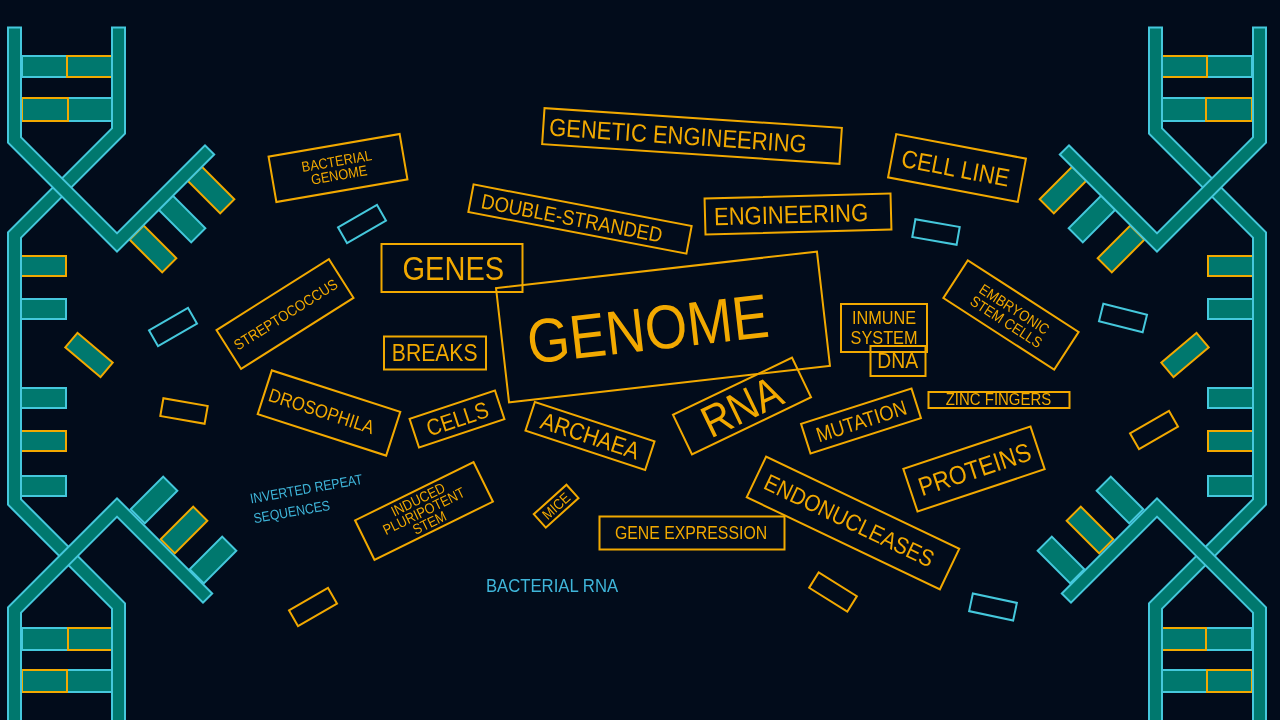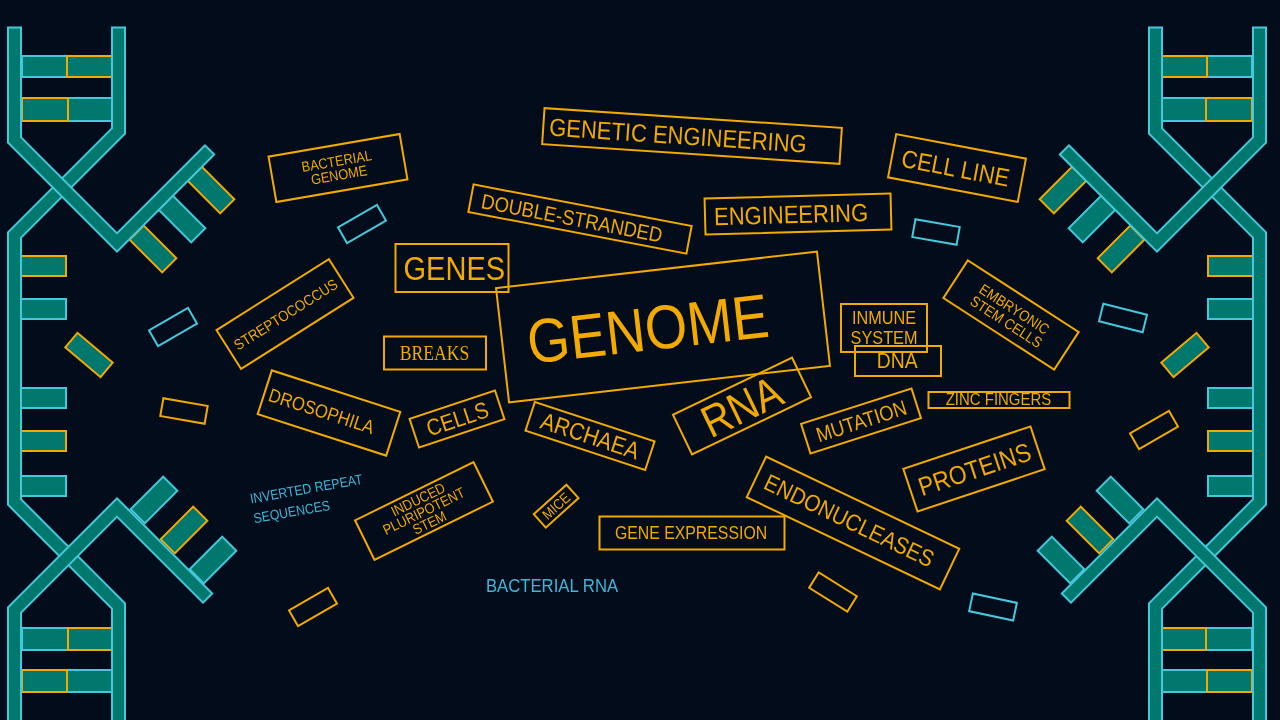--- a/index.html
+++ b/index.html
@@ -99,21 +99,21 @@
   <div class="box left" style="left:798px;top:214px;width:188px;height:38px;transform:translate(-50%,-50%) rotate(-1.5deg);font-size:25px;padding-left:8px;">
     <span class="t">ENGINEERING</span>
   </div>
   <div class="box left" style="left:957px;top:168px;width:134px;height:46px;transform:translate(-50%,-50%) rotate(10.7deg);font-size:25px;padding-left:9px;">
     <span class="t">CELL LINE</span>
   </div>
   <div class="box" style="left:338px;top:168px;width:135px;height:48px;transform:translate(-50%,-50%) rotate(-9.8deg);font-size:14.5px;line-height:14px;">
     <span class="t">BACTERIAL
 GENOME</span>
   </div>
-  <div class="box left" style="left:451.5px;top:268px;width:115px;height:50px;transform:translate(-50%,-50%);font-size:33px;padding-left:7px;">
+  <div class="box left" style="left:451.5px;top:268px;width:143px;height:50px;transform:translate(-50%,-50%);font-size:33px;padding-left:20px;">
     <span class="t">GENES</span>
   </div>
   <div class="box" style="left:285px;top:314px;width:135px;height:48px;transform:translate(-50%,-50%) rotate(-32.3deg);font-size:15px;">
     <span class="t">STREPTOCOCCUS</span>
   </div>
   <div class="box left" style="left:662.5px;top:327px;width:325px;height:117px;transform:translate(-50%,-50%) rotate(-6.5deg);font-size:62px;padding-left:24px;">
     <span class="t">GENOME</span>
   </div>
   <div class="box" style="left:742px;top:405.5px;width:134px;height:46px;transform:translate(-50%,-50%) rotate(-25.6deg);font-size:45px;">
     <span class="t">RNA</span>
@@ -122,42 +122,42 @@
     <span class="t">ARCHAEA</span>
   </div>
   <div class="box" style="left:884px;top:292px;width:88px;height:50px;transform:translate(-50%,-50%);font-size:18.5px;line-height:20px;margin-top:36px;">
     <span class="t">INMUNE
 SYSTEM</span>
   </div>
   <div class="box" style="left:1011px;top:314.5px;width:134px;height:47px;transform:translate(-50%,-50%) rotate(32.9deg);font-size:15px;line-height:15px;">
     <span class="t">EMBRYONIC
 STEM CELLS</span>
   </div>
-  <div class="box" style="left:897.5px;top:361px;width:88px;height:32px;transform:translate(-50%,-50%);font-size:22px;">
+  <div class="box" style="left:897.5px;top:361px;width:57px;height:32px;transform:translate(-50%,-50%);font-size:22px;">
     <span class="t">DNA</span>
   </div>
   <div class="box" style="left:998.5px;top:399.5px;width:143px;height:18px;transform:translate(-50%,-50%);font-size:17px;">
     <span class="t">ZINC FINGERS</span>
   </div>
   <div class="box" style="left:860.5px;top:421px;width:118px;height:33px;transform:translate(-50%,-50%) rotate(-17.8deg);font-size:21px;">
     <span class="t">MUTATION</span>
   </div>
   <div class="box" style="left:974px;top:469px;width:136px;height:47px;transform:translate(-50%,-50%) rotate(-18.4deg);font-size:26px;">
     <span class="t">PROTEINS</span>
   </div>
   <div class="box left" style="left:852.5px;top:523px;width:216px;height:47px;transform:translate(-50%,-50%) rotate(25.5deg);font-size:23.5px;padding-left:9px;">
     <span class="t">ENDONUCLEASES</span>
   </div>
   <div class="box" style="left:691.5px;top:532.5px;width:187px;height:35px;transform:translate(-50%,-50%);font-size:18px;align-items:center;">
     <span class="t">GENE EXPRESSION</span>
   </div>
   <div class="box" style="left:556px;top:506px;width:46px;height:19.6px;transform:translate(-50%,-50%) rotate(-42deg);font-size:14.5px;">
     <span class="t">MICE</span>
   </div>
-  <div class="box" style="left:434.5px;top:352.5px;width:104px;height:35px;transform:translate(-50%,-50%);font-size:20px;font-family:Liberation Serif, serif;">
+  <div class="box" style="left:434.5px;top:352.5px;width:104px;height:35px;transform:translate(-50%,-50%);font-size:24px;">
     <span class="t">BREAKS</span>
   </div>
   <div class="box left" style="left:329px;top:412.5px;width:137px;height:48px;transform:translate(-50%,-50%) rotate(17.9deg);font-size:19px;padding-left:4px;">
     <span class="t">DROSOPHILA</span>
   </div>
   <div class="box" style="left:456.5px;top:418.5px;width:92px;height:32px;transform:translate(-50%,-50%) rotate(-18.4deg);font-size:23px;">
     <span class="t">CELLS</span>
   </div>
   <div class="box" style="left:424px;top:511px;width:134px;height:46px;transform:translate(-50%,-50%) rotate(-26.2deg);font-size:14.5px;line-height:13px;">
     <span class="t">INDUCED

